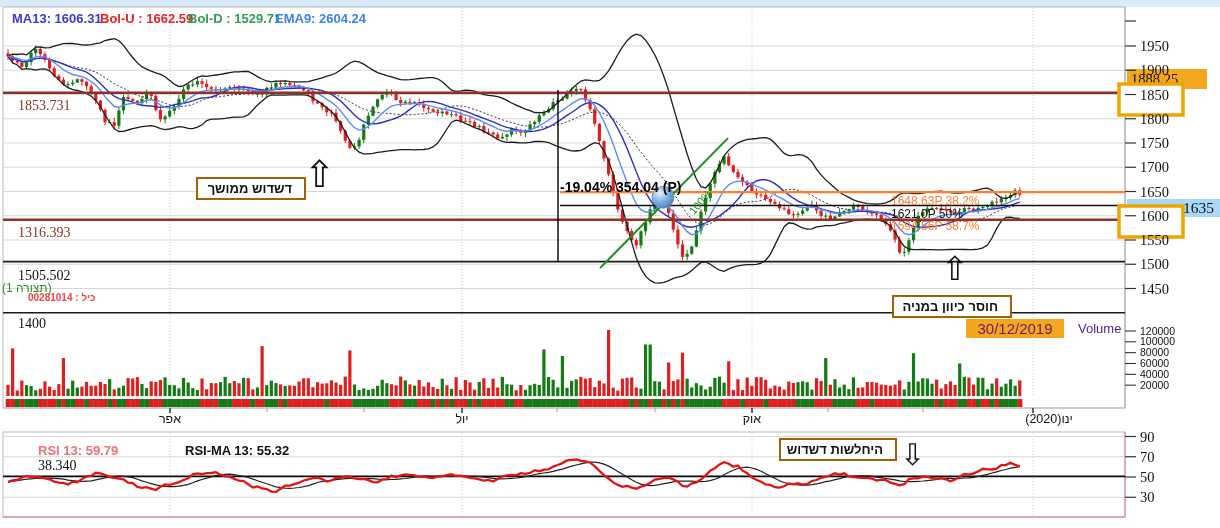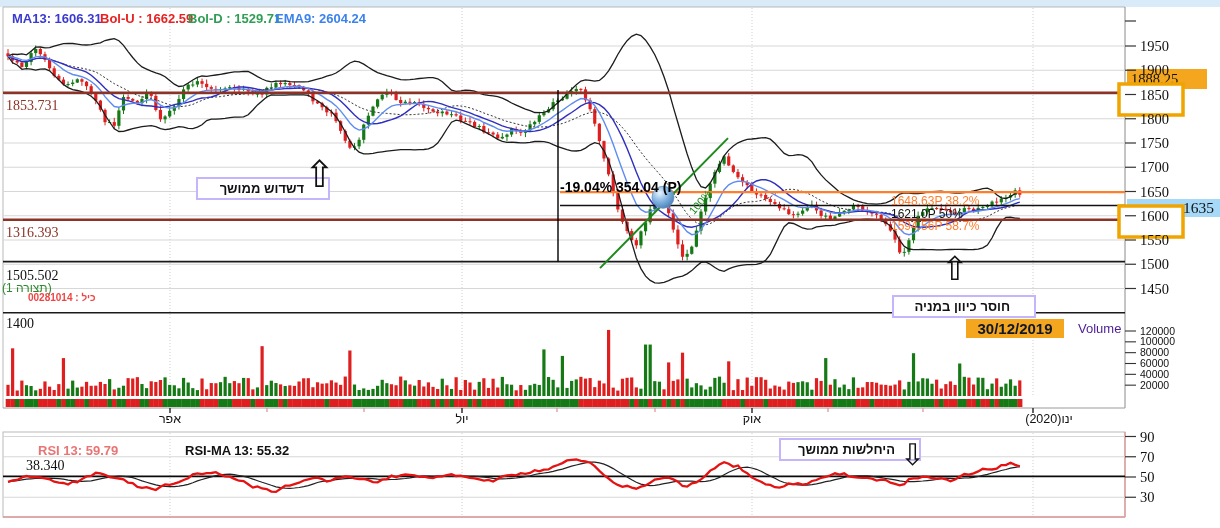--- a/index.html
+++ b/index.html
@@ -2,29 +2,29 @@
 <html><head>
 <meta charset="utf-8">
 <style>
   html,body{margin:0;padding:0;background:#fff;}
   .screen{position:relative;width:1220px;height:528px;background:#ffffff;overflow:hidden;
           font-family:"Liberation Sans",sans-serif;-webkit-font-smoothing:none;}
   .topstrip{position:absolute;left:0;top:0;width:1220px;height:7px;background:#d9eaf8;}
   #chart-svg{position:absolute;left:0;top:0;}
   .abs{position:absolute;white-space:nowrap;}
   .legend-item{top:11px;font-size:13px;font-weight:bold;}
-  .serif{font-family:"Liberation Serif",serif;}
+  .serif{font-family:"Liberation Serif",serif;margin-left:12px;}
   .lvl{font-size:14px;color:#111;}
   .maroon{color:#8c3226;}
-  .annbox{border:2px solid #c4b5fd;background:#ffffff;font-weight:bold;font-size:13px;
-          color:#111;padding:2px 24px;text-align:center;}
+  .annbox{border:2px solid #a16207;background:#ffffff;font-weight:bold;font-size:13px;
+          color:#111;padding:2px 12px;text-align:center;}
   .arrow{color:#111;line-height:1;}
   .fib{font-size:12px;line-height:12px;}
   .measure{font-size:14px;font-weight:bold;color:#000;}
-  .datehl{background:#f3a61e;color:#0f172a;font-weight:bold;font-size:15px;
+  .datehl{background:#f3a61e;color:#701a75;font-weight:normal;font-size:15px;
           text-align:center;padding:1px 4px;}
   .vol-label{color:#4c1d95;font-size:13px;}
   .trend100{color:#1d8a1d;font-size:11px;transform:rotate(-50deg);}
   .formation{color:#2a8a2a;font-size:12px;}
   .name{font-weight:bold;font-size:10px;color:#ef4444;}
 </style>
 </head>
 <body>
 
 <div class="screen">
@@ -1075,15 +1075,15 @@
   <div class="abs fib" style="left:891px;top:220px;color:#ff7e2e">1594.56P  58.7%</div>
 
   <div class="abs arrow" style="left:941px;top:252px;font-size:33px">⇧</div>
   <div class="abs annbox" style="left:892px;top:295px;width:92px" dir="rtl">חוסר כיוון במניה</div>
 
   <div class="abs datehl" style="left:966px;top:319px;width:90px">30/12/2019</div>
   <div class="abs vol-label" style="left:1078px;top:321px">Volume</div>
 
   <div class="abs" style="left:38px;top:443px;font-size:13px;font-weight:bold;color:#e87474">RSI 13: 59.79</div>
   <div class="abs" style="left:185px;top:443px;font-size:13px;font-weight:bold;color:#111">RSI-MA 13: 55.32</div>
-  <div class="abs annbox" style="left:779px;top:438px;width:90px" dir="rtl">היחלשות ממושך</div>
+  <div class="abs annbox" style="left:779px;top:438px;width:90px" dir="rtl">היחלשות דשדוש</div>
   <div class="abs arrow" style="left:900px;top:440px;font-size:30px">⇩</div>
 </div>
 
 </body></html>

